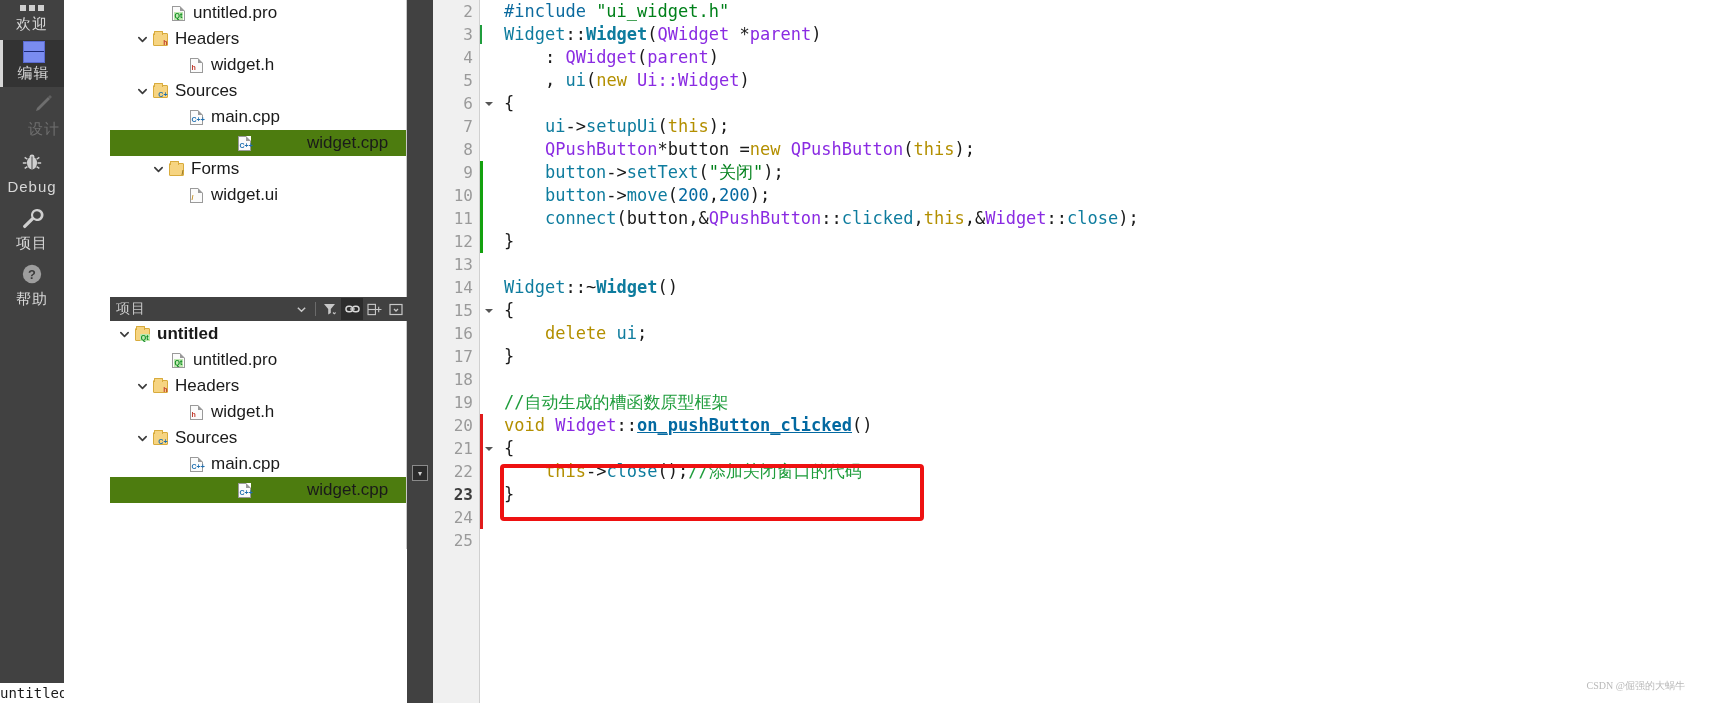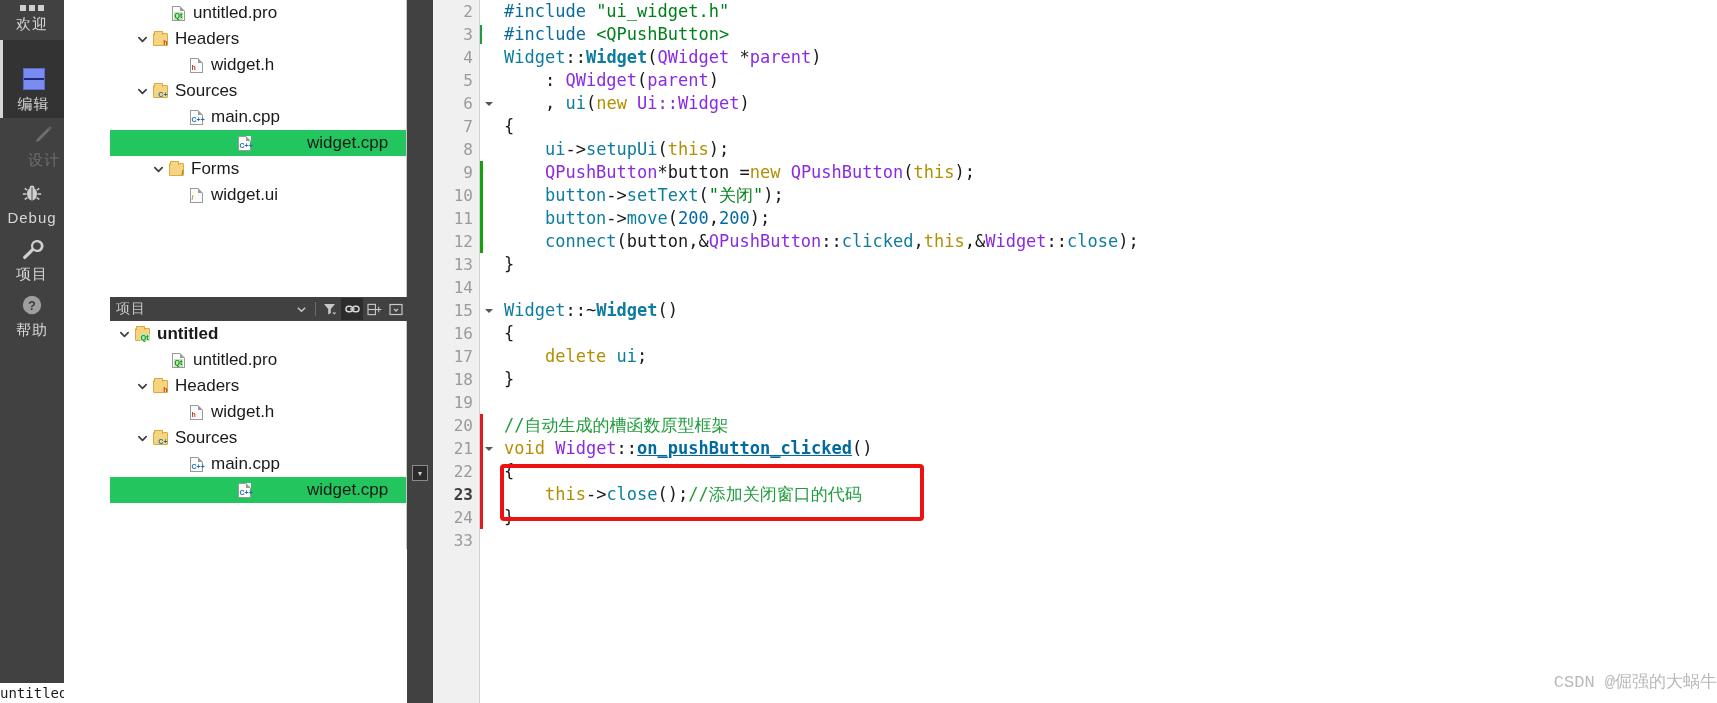--- a/index.html
+++ b/index.html
@@ -69,21 +69,21 @@
     border-right: 1px solid #c8c8c8;
     flex: 0 0 297px;
   }
   .tree { padding-top: 0px; font-size: 17px; color: #1a1a1a;
           font-family: "Liberation Sans", sans-serif; }
   .trow {
     display: flex; align-items: center;
     height: 26px; line-height: 26px;
     white-space: nowrap; cursor: default;
   }
-  .trow.sel { background: #22c55e; gap: 48px; }
+  .trow.sel { background: #4d7c0f; gap: 48px; }
   .trow .arrow {
     width: 16px; flex: 0 0 16px;
     display:flex; align-items:center; justify-content:center;
     color:#3c3c3c; font-size: 11px;
   }
   .trow .tic { width: 20px; flex: 0 0 20px; display:flex; align-items:center; justify-content:center; }
   .trow .tlabel { padding-left: 5px; }
   .trow.bold .tlabel { font-weight: bold; }
 
   
@@ -199,23 +199,23 @@
 
   
   .annot-rect {
     position: absolute;
     border: 4px solid #ee1111;
     border-radius: 4px;
     pointer-events: none;
   }
 
   .watermark {
-    position:absolute; right: 0; bottom: 10px;
-    color:#b9b9b9; font-size: 17px;
-    font-family: Liberation Mono, monospace;
+    position:absolute; right: 32px; bottom: 10px;
+    color:#b9b9b9; font-size: 10px;
+    font-family: Liberation Serif, serif;
     white-space: nowrap;
   }
   .leftbottom-label {
     position:absolute; left:0; bottom:0; width:64px; height:20px;
     background:#ffffff; color:#1a1a1a; font-size:14px;
     display:flex; align-items:center; justify-content:flex-start;
     font-family:"DejaVu Sans Mono", monospace;
     overflow:hidden;
   }
 </style>
@@ -229,21 +229,21 @@
       <div class="mi-icon">
         <div class="dots">
             <i></i>
             <i></i>
             <i></i>
           </div>
       </div>
       <div class="mi-label">欢迎</div>
     </div>
 
-    <div class="mode-item active" style="height:78px;">
+    <div class="mode-item active" style="height:47px;">
       <div class="mi-icon">
         <div class="ic-edit">
             <span></span>
             <span></span>
             <span></span>
             <span></span>
           </div>
       </div>
       <div class="mi-label">编辑</div>
     </div>
@@ -523,21 +523,21 @@
         <div class="gline">15</div>
         <div class="gline">16</div>
         <div class="gline">17</div>
         <div class="gline">18</div>
         <div class="gline">19</div>
         <div class="gline">20</div>
         <div class="gline">21</div>
         <div class="gline">22</div>
         <div class="gline cur">23</div>
         <div class="gline">24</div>
-        <div class="gline">33</div>
+        <div class="gline">25</div>
       </div>
     <div class="foldcol" id="foldcol">
         <div class="foldmark" style="top: 0px;"></div>
         <div class="foldmark" style="top: 23px;"></div>
         <div class="caret" style="top: 25px; left: 0px;"></div>
         <div class="foldmark" style="top: 46px;"></div>
         <div class="foldmark" style="top: 69px;"></div>
         <div class="foldmark" style="top: 92px;">
           <svg width="10" height="10" viewBox="0 0 10 10">
             <path d="M1 3l4 4 4-4z" fill="#555"></path>
@@ -576,21 +576,20 @@
         <div class="chgbar red" style="top: 460px; height: 23px; left: 0px;"></div>
         <div class="foldmark" style="top: 483px;"></div>
         <div class="chgbar red" style="top: 483px; height: 23px; left: 0px;"></div>
         <div class="foldmark" style="top: 506px;"></div>
         <div class="chgbar red" style="top: 506px; height: 23px; left: 0px;"></div>
         <div class="foldmark" style="top: 529px;"></div>
       </div>
 
     <div class="codearea" id="codearea">
         <div class="cline"><span class="t-pre">#include </span><span class="t-str">"ui_widget.h"</span></div>
-        <div class="cline"><span class="t-pre">#include </span><span class="t-hdr">&lt;QPushButton&gt;</span></div>
         <div class="cline"><span class="t-meth">Widget</span><span class="t-punct">::</span><span class="t-func">Widget</span><span class="t-punct">(</span><span class="t-type">QWidget </span><span class="t-punct">*</span><span class="t-type">parent</span><span class="t-punct">)</span></div>
         <div class="cline"><span class="t-punct">    : </span><span class="t-type">QWidget</span><span class="t-punct">(</span><span class="t-type">parent</span><span class="t-punct">)</span></div>
         <div class="cline"><span class="t-punct">    , </span><span class="t-meth">ui</span><span class="t-punct">(</span><span class="t-kw">new </span><span class="t-type">Ui::Widget</span><span class="t-punct">)</span></div>
         <div class="cline"><span class="t-punct">{</span></div>
         <div class="cline"><span class="t-meth">    ui</span><span class="t-punct">-&gt;</span><span class="t-meth">setupUi</span><span class="t-punct">(</span><span class="t-kw">this</span><span class="t-punct">);</span></div>
         <div class="cline"><span class="t-type">    QPushButton</span><span class="t-punct">*</span><span class="t-plain">button </span><span class="t-punct">=</span><span class="t-kw">new </span><span class="t-type">QPushButton</span><span class="t-punct">(</span><span class="t-kw">this</span><span class="t-punct">);</span></div>
         <div class="cline"><span class="t-meth">    button</span><span class="t-punct">-&gt;</span><span class="t-meth">setText</span><span class="t-punct">(</span><span class="t-str">"关闭"</span><span class="t-punct">);</span></div>
         <div class="cline"><span class="t-meth">    button</span><span class="t-punct">-&gt;</span><span class="t-meth">move</span><span class="t-punct">(</span><span class="t-num">200</span><span class="t-punct">,</span><span class="t-num">200</span><span class="t-punct">);</span></div>
         <div class="cline"><span class="t-meth">    connect</span><span class="t-punct">(</span><span class="t-plain">button</span><span class="t-punct">,&amp;</span><span class="t-type">QPushButton</span><span class="t-punct">::</span><span class="t-meth">clicked</span><span class="t-punct">,</span><span class="t-kw">this</span><span class="t-punct">,&amp;</span><span class="t-type">Widget</span><span class="t-punct">::</span><span class="t-meth">close</span><span class="t-punct">);</span></div>
         <div class="cline"><span class="t-punct">}</span></div>

